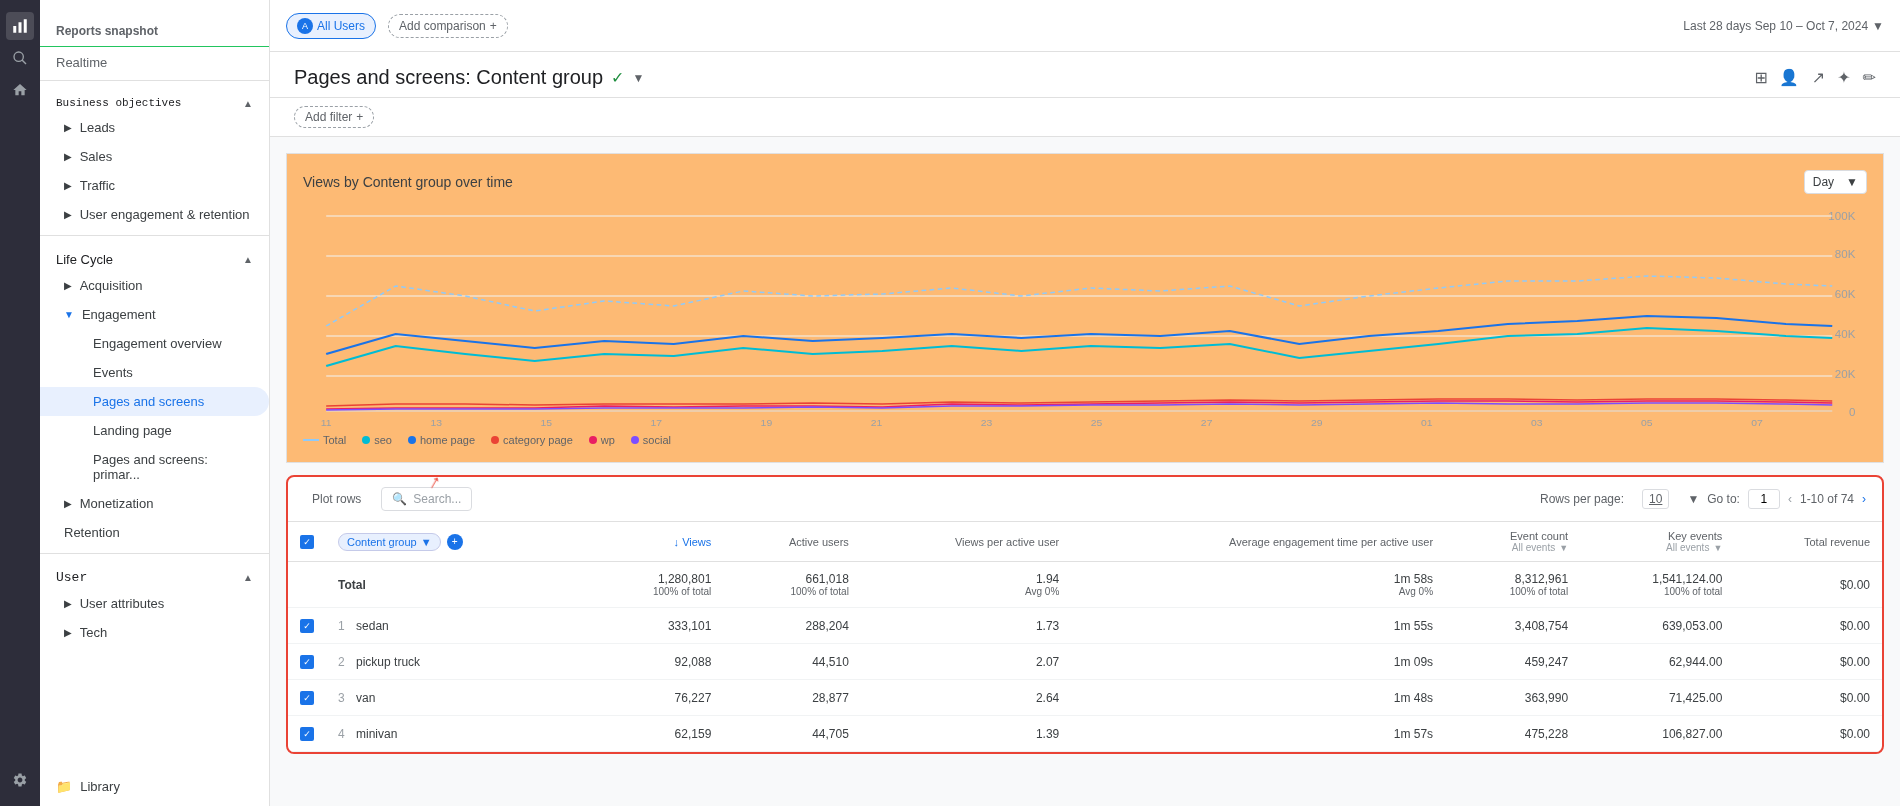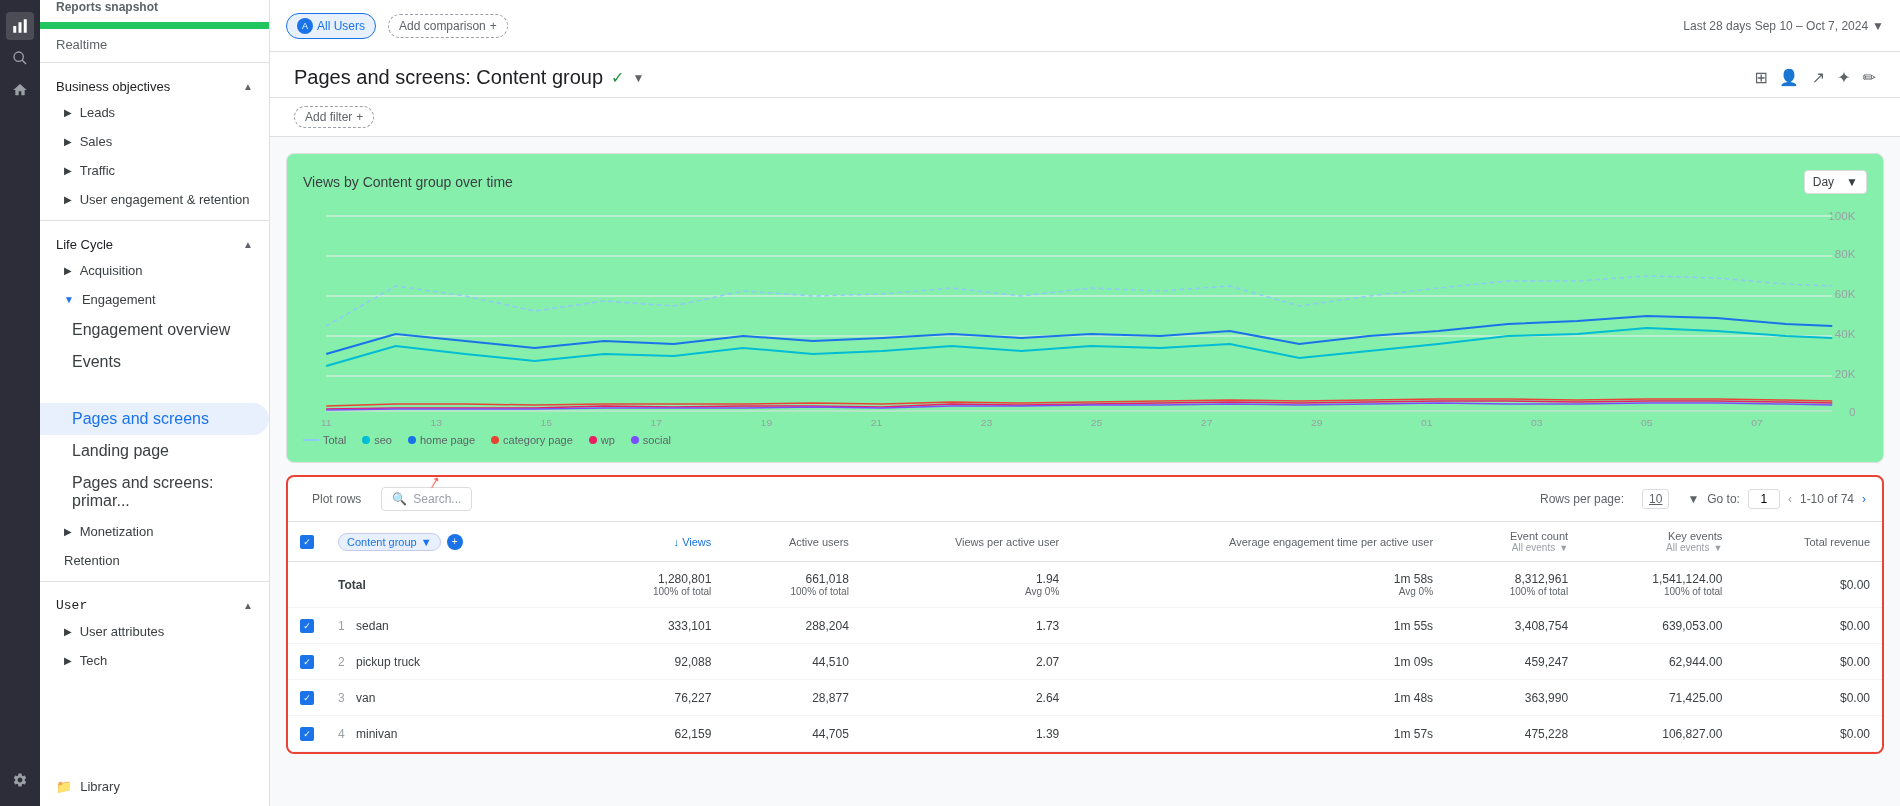--- a/index.html
+++ b/index.html
@@ -1,24 +1,24 @@
 <!DOCTYPE html>
 <html><head>
   <meta charset="utf-8">
   <style>
     * { box-sizing: border-box; margin: 0; padding: 0; }
     body { font-family: 'Google Sans', Arial, sans-serif; font-size: 13px; background: #f8f9fa; color: #202124; display: flex; height: 806px; overflow: hidden; }
 
     
     .sidebar { width: 230px; background: #fff; border-right: 1px solid #e0e0e0; display: flex; flex-direction: column; height: 100%; overflow-y: auto; flex-shrink: 0; }
-    .sidebar-header { padding: 0 16px 8px; font-size: 12px; font-weight: 600; color: #5f6368; border-bottom: 7px solid #22c55e; cursor: pointer; display: flex; align-items: center; justify-content: space-between; }
+    .sidebar-header { padding: 24px 16px 8px; font-size: 12px; font-weight: 600; color: #5f6368; border-bottom: 1px solid #22c55e; cursor: pointer; display: flex; align-items: center; justify-content: space-between; }
     .sidebar-section-title { padding: 10px 16px 4px; font-size: 12px; font-weight: 600; color: #202124; display: flex; align-items: center; justify-content: space-between; cursor: pointer; }
     .sidebar-item { padding: 7px 16px 7px 24px; font-size: 13px; cursor: pointer; display: flex; align-items: center; gap: 8px; color: #3c4043; }
-    .sidebar-item.active { background: #e8f0fe; color: #1a73e8; font-weight: 500; border-radius: 0 20px 20px 0; margin-top: 25px; }
-    .sidebar-item.sub { padding-left: 32px; font-size: 16px; }
+    .sidebar-item.active { background: #e8f0fe; color: #1a73e8; font-weight: 500; border-radius: 0 20px 20px 0; }
+    .sidebar-item.sub { padding-left: 53px; font-size: 13px; }
     .sidebar-item.sub.active { background: #e8f0fe; color: #1a73e8; }
     .chevron { font-size: 10px; color: #5f6368; }
     .expand-icon { font-size: 10px; }
     .sidebar-divider { height: 1px; background: #e0e0e0; margin: 6px 0; }
 
     
     .main { flex: 1; display: flex; flex-direction: column; overflow: hidden; }
     .topbar { height: 52px; background: #fff; border-bottom: 1px solid #e0e0e0; display: flex; align-items: center; padding: 0 16px; gap: 12px; }
     .segment-chip { background: #e8f0fe; border: 1px solid #1a73e8; border-radius: 16px; padding: 4px 10px; font-size: 12px; color: #1a73e8; display: flex; align-items: center; gap: 4px; cursor: pointer; }
     .segment-icon { width: 16px; height: 16px; background: #1a73e8; border-radius: 50%; display: flex; align-items: center; justify-content: center; color: #fff; font-size: 9px; }
@@ -27,21 +27,21 @@
 
     .content-area { flex: 1; overflow-y: auto; padding: 0; background: #f8f9fa; }
     .page-header { padding: 14px 24px 8px; background: #fff; display: flex; align-items: center; justify-content: space-between; border-bottom: 1px solid #e0e0e0; }
     .page-title { font-size: 20px; font-weight: 500; color: #202124; display: flex; align-items: center; gap: 8px; }
     .verified-icon { color: #1e8e3e; font-size: 16px; }
     .title-actions { display: flex; align-items: center; gap: 12px; color: #5f6368; font-size: 18px; }
     .filter-bar { padding: 8px 24px; background: #fff; border-bottom: 1px solid #e0e0e0; }
     .add-filter-btn { border: 1px dashed #9aa0a6; border-radius: 16px; padding: 3px 10px; font-size: 12px; color: #5f6368; cursor: pointer; display: flex; align-items: center; gap: 4px; width: fit-content; }
 
     
-    .chart-section { margin: 16px 16px 0; background: #86efac; border-radius: 8px; padding: 16px; border: 1px solid #e0e0e0; }
+    .chart-section { margin: 16px 16px 0; background: #fdba74; border-radius: 0; padding: 16px; border: 1px solid #e0e0e0; }
     .chart-header { display: flex; align-items: center; justify-content: space-between; margin-bottom: 12px; }
     .chart-title { font-size: 14px; color: #3c4043; font-weight: 500; }
     .chart-dropdown { border: 1px solid #dadce0; border-radius: 4px; padding: 4px 8px; font-size: 12px; color: #3c4043; background: #fff; cursor: pointer; display: flex; align-items: center; gap: 12px; }
 
     .chart-container { position: relative; height: 220px; }
     .chart-svg { width: 100%; height: 100%; }
     .chart-legend { display: flex; align-items: center; gap: 16px; margin-top: 8px; flex-wrap: wrap; }
     .legend-item { display: flex; align-items: center; gap: 4px; font-size: 11px; color: #5f6368; cursor: pointer; }
     .legend-dot { width: 8px; height: 8px; border-radius: 50%; }
 
@@ -108,21 +108,21 @@
 <div class="sidebar">
   <div class="sidebar-header">
     <span>Reports snapshot</span>
   </div>
   <div style="padding: 8px 16px 4px; font-size: 13px; color: #5f6368; cursor: pointer;">
     <span>Realtime</span>
   </div>
   <div class="sidebar-divider"></div>
 
   <div class="sidebar-section-title">
-    <span style="font-size: 13px; font-weight: 500; color: #202124;">Business objectives</span>
+    <span style="font-size: 11px; font-weight: 500; color: #202124; font-family: Liberation Mono, monospace;">Business objectives</span>
     <span class="chevron">▲</span>
   </div>
   <div>
     <div class="sidebar-item">
       <span class="expand-icon">▶</span>
       <span>Leads</span>
     </div>
     <div class="sidebar-item">
       <span class="expand-icon">▶</span>
       <span>Sales</span>

